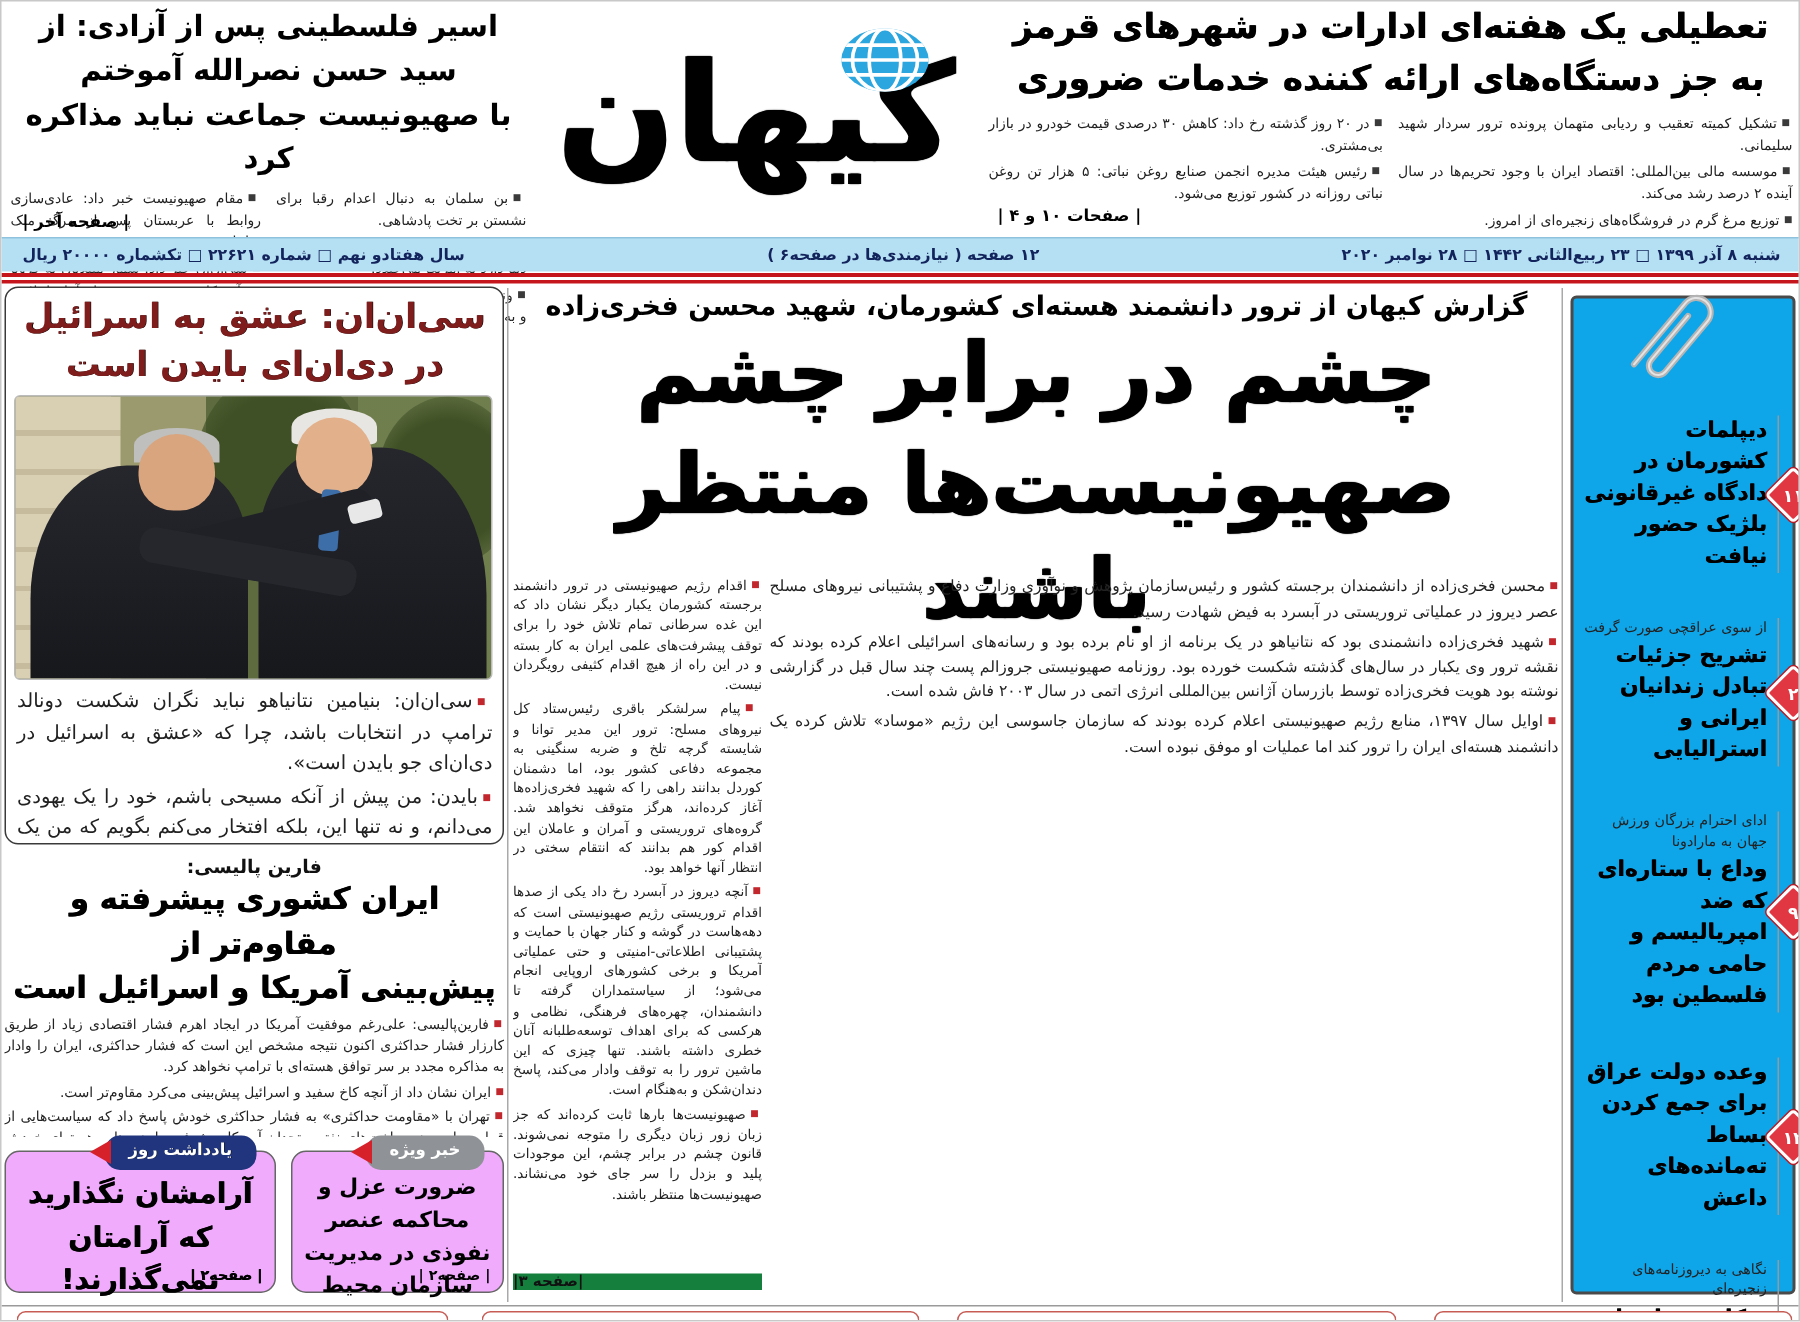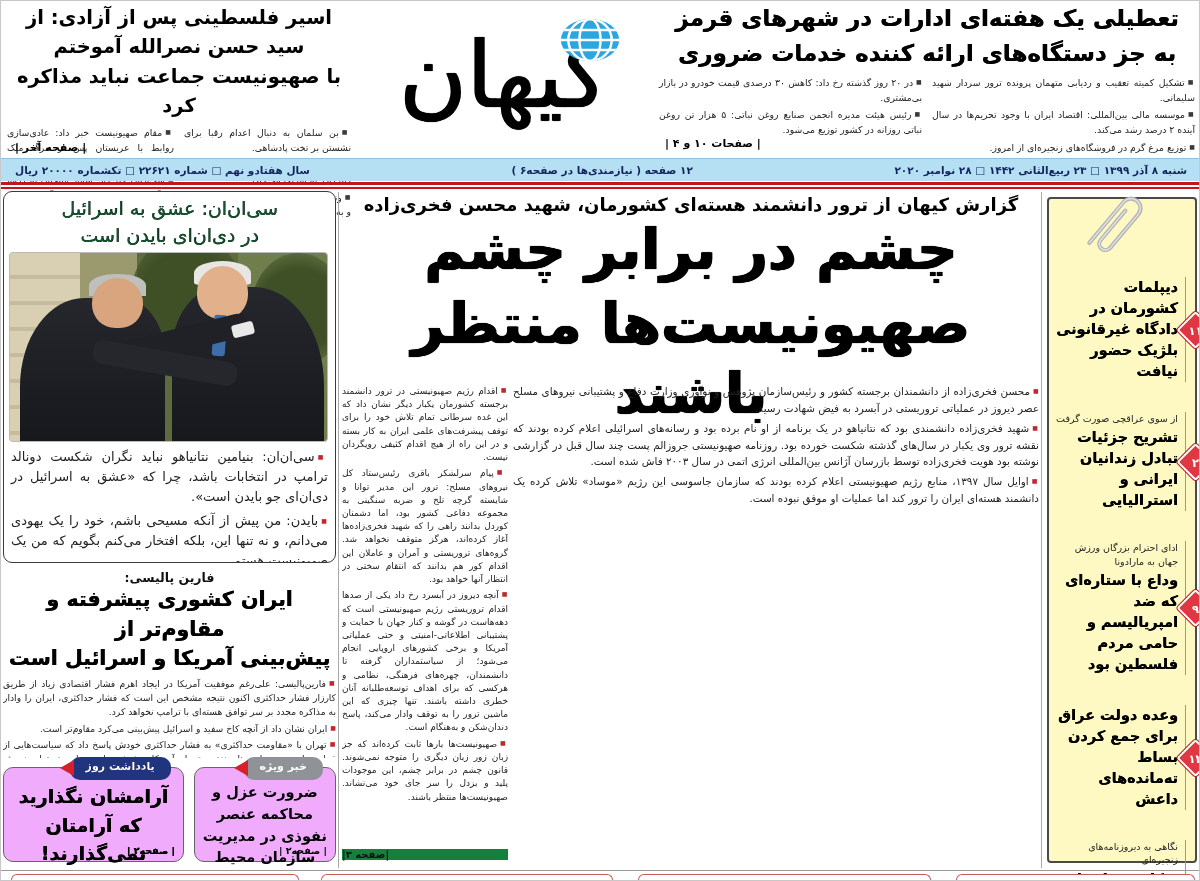--- a/index.html
+++ b/index.html
@@ -15,37 +15,37 @@
   .cols{display:flex;gap:10px;margin-top:6px;}
   .col{flex:1;font-size:9.3px;line-height:1.58;text-align:justify;color:#222;}
   .bl{margin:0 0 3px;}
   .bl::before{content:"■";font-size:6px;color:#c1272d;margin-left:3px;position:relative;top:-2px;}
   .bld::before{color:#3a3a3a;}
   .pref{font-weight:bold;font-size:11px;color:#000;}
   .tl-ref{left:8px;bottom:2px;}
   .tr-ref{left:6px;bottom:6px;}
   
   .logo-box{left:352px;top:0;width:302px;height:156px;text-align:center;}
-  .logo-text{font-size:92px;font-weight:normal;line-height:150px;color:#000;letter-spacing:-4px;
+  .logo-text{font-size:92px;font-weight:bold;line-height:150px;color:#000;letter-spacing:-4px;
              text-shadow:1px 0 #000,-1px 0 #000,0 0 1px #000;}
   .globe{position:absolute;right:34px;top:16px;}
   
   .datebar{left:0;top:157px;width:1200px;height:23px;background:#b5e0f4;border-top:1px solid #8fc3dd;
            display:flex;align-items:center;justify-content:space-between;padding:0 14px;box-sizing:border-box;
            font-size:10.5px;font-weight:bold;color:#13245c;}
   .redrule{left:0;top:181px;width:1200px;height:7px;
            background:linear-gradient(180deg,#c5161d 0 3px,#ffffff 3px 5px,#c5161d 5px 7px);}
   
   .vsep{width:1px;background:#a9a9a9;top:191px;height:676px;}
   .hbot{left:0;top:869px;width:1200px;height:1px;background:#9a9a9a;}
   .bbox{top:873px;height:14px;border:1.5px solid #c75c55;border-bottom:none;border-radius:6px 6px 0 0;background:#fff;}
   
   .leftcol{left:2px;top:190px;width:333px;height:678px;}
   .art1{border:1.5px solid #3a3a3a;border-radius:9px;padding:3px 7px 4px;height:372px;box-sizing:border-box;overflow:hidden;background:#fff;}
-  .a1h{font-size:19px;font-weight:normal;text-align:center;line-height:1.4;color:#14532d;text-shadow:0.4px 0 #000;}
+  .a1h{font-size:23px;font-weight:bold;text-align:center;line-height:1.4;color:#7f1d1d;text-shadow:0.4px 0 #000;}
   .photo{position:relative;overflow:hidden;border-radius:4px;border:1px solid #bbb;}
   .ph-biden{width:100%;height:188px;margin:4px 0 5px;background:linear-gradient(90deg,#d8cfb2 0 20%,#9a9a6e 20% 40%,#5d6b3f 40% 72%,#74825187 72% 100%),#6b7a4a;}
   .a1b{font-size:13px;line-height:1.55;text-align:justify;color:#222;}
   .a1ref{text-align:left;font-weight:bold;font-size:10.5px;margin-top:1px;}
   .art2{margin-top:7px;height:188px;overflow:hidden;}
   .a2k{text-align:center;font-weight:bold;font-size:12.5px;}
   .a2h{font-size:20.5px;font-weight:bold;text-align:center;line-height:1.45;color:#000;text-shadow:0.5px 0 #000;}
   .a2b{font-size:9.2px;line-height:1.5;text-align:justify;margin-top:3px;color:#222;}
   .boxrow{margin-top:9px;display:flex;gap:10px;height:95px;}
   .nbox{position:relative;border:1.5px solid #666;border-radius:10px;background:#f0abfc;box-sizing:border-box;
@@ -76,21 +76,21 @@
   .man2{right:1%;width:48%;height:82%;border-radius:32% 46% 0 0 / 42% 64% 0 0;}
   .head1{left:26%;top:13%;width:16%;height:27%;background:#d9a57e;border-radius:50% 50% 46% 46%;}
   .hair1{left:25%;top:11%;width:18%;height:12%;background:#bfbfbd;border-radius:50% 50% 0 0;}
   .head2{right:25%;top:7%;width:16%;height:28%;background:#e2b08a;border-radius:50% 50% 46% 46%;}
   .hair2{right:24%;top:4%;width:18%;height:13%;background:#e8e6e2;border-radius:50% 50% 10% 10%;}
   .arm1{left:32%;top:40%;width:44%;height:13%;background:#202127;border-radius:10px;transform:rotate(-14deg);}
   .arm2{left:26%;top:52%;width:46%;height:13%;background:#26272d;border-radius:10px;transform:rotate(10deg);}
   .cuff{left:70%;top:37%;width:7%;height:7%;background:#e8e8e8;border-radius:3px;transform:rotate(-14deg);}
   .tie2{right:32%;top:33%;width:4%;height:22%;background:#3d6ea8;border-radius:3px;transform:rotate(4deg);}
   
-  .sbar{left:1046px;top:196px;width:150px;height:666px;border:2px solid #4a4a4a;border-radius:4px;background:#fef9c3;
+  .sbar{left:1046px;top:196px;width:150px;height:666px;border:2px solid #4a4a4a;border-radius:4px;background:#0ea5e9;
         box-sizing:border-box;padding:78px 9px 0 7px;}
   .clip{position:absolute;left:44px;top:-14px;}
   .sbi{position:relative;margin-bottom:30px;padding-right:7px;border-right:1px solid #999;}
   .sbk{font-size:9.5px;color:#222;margin-bottom:2px;line-height:1.4;}
   .sbk:empty{display:none;}
   .sbt{font-size:14.5px;font-weight:bold;line-height:1.45;color:#000;text-shadow:0.3px 0 #000;}
   .dia{position:absolute;right:-24px;top:50%;width:23px;height:23px;transform:translateY(-50%) rotate(45deg);
        background:#e03743;border:2px solid #fff;box-shadow:0 0 0 1px #b51c28;border-radius:3px;}
   .dia span{position:absolute;inset:0;display:flex;align-items:center;justify-content:center;
             transform:rotate(-45deg);color:#fff;font-weight:bold;font-size:11.5px;}

